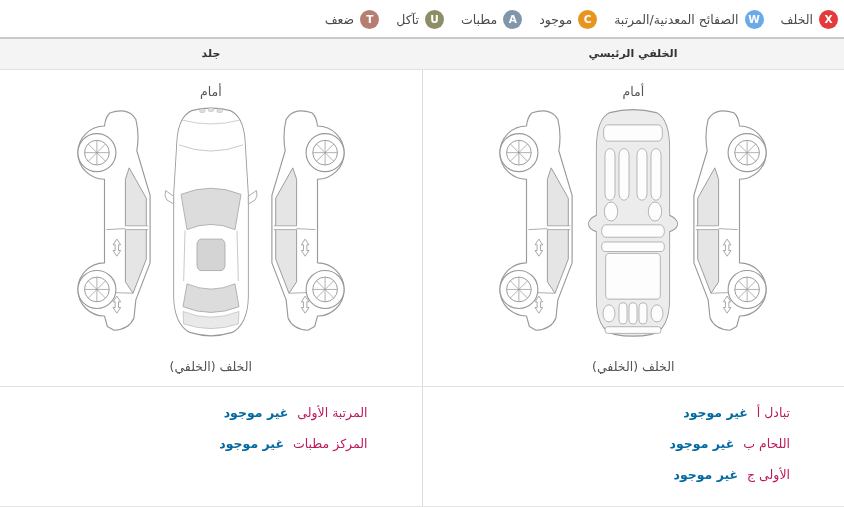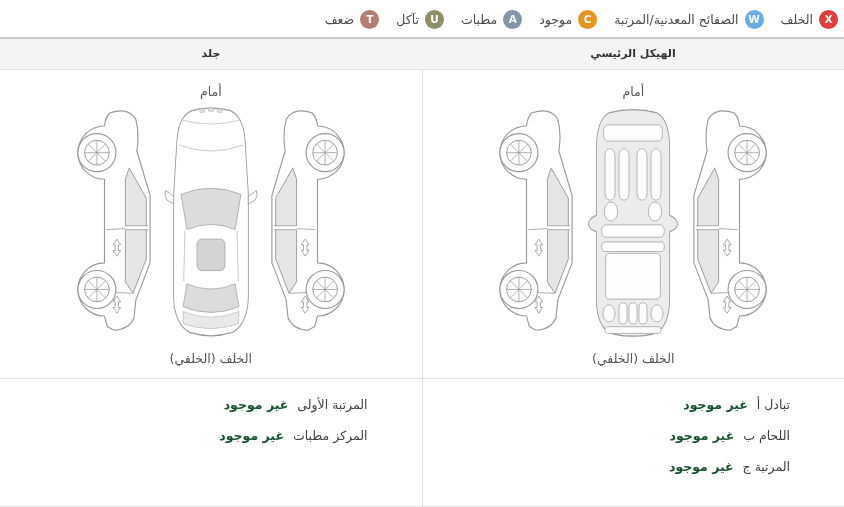--- a/index.html
+++ b/index.html
@@ -21,29 +21,29 @@
   .header-cell{flex:1;height:30px;line-height:30px;text-align:center;
                font-size:11px;font-weight:bold;color:#333;}
   .content-row{display:flex;align-items:stretch;border-bottom:1px solid #e3e3e3;
                min-height:436px;}
   .panel{flex:1;display:flex;flex-direction:column;background:#fff;}
   .panel.first{border-left:1px solid #dcdcdc;}
 
   .diagram-area{display:flex;flex-direction:column;align-items:center;padding-top:14px;}
   .front-label,.rear-label{font-size:12.5px;color:#555;}
   .front-label{margin-bottom:4px;}
-  .rear-label{margin-top:10px;margin-bottom:12px;}
+  .rear-label{margin-top:18px;margin-bottom:12px;}
   .figures{display:flex;align-items:center;gap:9px;}
   .figures svg.side{width:76px;height:238px;}
   .figures svg.center{width:100px;height:238px;}
 
   .rows{border-top:1px solid #e2e2e2;padding:10px 54px;flex:1;}
   .status-row{display:flex;align-items:center;gap:9px;padding:8px 0;font-size:12.5px;}
-  .status-value{color:#14532d;font-weight:bold;}
-  .status-label{color:#404040;}
+  .status-value{color:#0369a1;font-weight:bold;}
+  .status-label{color:#be185d;}
 
   .defs-svg{position:absolute;width:0;height:0;}
 </style>
 </head>
 <body>
 
 <svg class="defs-svg" aria-hidden="true">
   <defs>
 
     <g id="side-car-g" stroke-linejoin="round">
@@ -141,21 +141,21 @@
       <span class="legend-label">تآكل</span>
     </div>
     <div class="legend-item">
       <span class="badge" style="background-color: rgb(182, 126, 115);">T</span>
       <span class="legend-label">ضعف</span>
     </div>
   </div>
 
   <div class="table">
     <div class="header-row">
-      <div class="header-cell">الهيكل الرئيسي</div>
+      <div class="header-cell">الخلفي الرئيسي</div>
       <div class="header-cell">جلد</div>
     </div>
 
     <div class="content-row">
 
       <section class="panel first">
         <div class="diagram-area">
           <div class="front-label">أمام</div>
           <div class="figures" dir="ltr">
             <svg class="side" viewBox="0 0 80 250">
@@ -175,21 +175,21 @@
         <div class="rows">
           <div class="status-row">
             <span class="status-label">تبادل أ</span>
             <span class="status-value">غير موجود</span>
           </div>
           <div class="status-row">
             <span class="status-label">اللحام ب</span>
             <span class="status-value">غير موجود</span>
           </div>
           <div class="status-row">
-            <span class="status-label">المرتبة ج</span>
+            <span class="status-label">الأولى ج</span>
             <span class="status-value">غير موجود</span>
           </div>
         </div>
       </section>
 
       <section class="panel">
         <div class="diagram-area">
           <div class="front-label">أمام</div>
           <div class="figures" dir="ltr">
             <svg class="side" viewBox="0 0 80 250">

